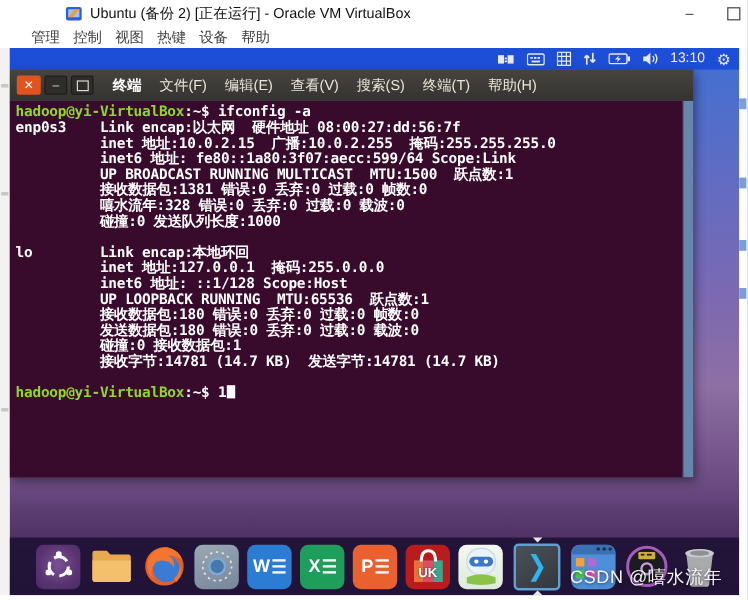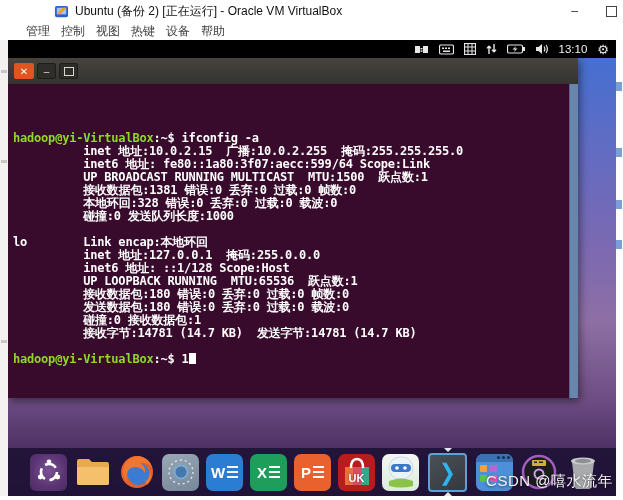--- a/index.html
+++ b/index.html
@@ -27,21 +27,21 @@
   .right-strip{position:absolute;left:616px;top:40px;width:7px;height:460px;background:#fdfdfd;}
   .right-strip .mark{position:absolute;left:0;width:6px;height:9px;background:#5a86c8;opacity:.8;}
   .bottom-strip{position:absolute;left:0;top:496px;width:623px;height:4px;background:#ffffff;}
 
   
   .vm-screen{position:absolute;left:8px;top:40px;width:608px;height:456px;overflow:hidden;}
   .wallpaper{position:absolute;left:0;top:0;width:100%;height:100%;
      background:linear-gradient(180deg,#3f70d4 0%,#5f6cc4 22%,#7b69b2 45%,#8e6fa4 62%,#6a4a80 80%,#472a5e 92%,#38204e 100%);}
 
   
-  .top-panel{position:absolute;left:0;top:0;width:100%;height:18px;background:#000000;
+  .top-panel{position:absolute;left:0;top:0;width:100%;height:18px;background:#1d4ed8;
              display:flex;align-items:center;justify-content:flex-end;gap:10px;
              padding-right:7px;box-sizing:border-box;color:#ececec;}
   .panel-icon{display:flex;align-items:center;}
   .panel-clock{font-size:11.5px;color:#f2f2f2;}
   .panel-gear{font-size:13px;color:#e8e8e8;line-height:1;}
 
   
   .terminal-window{position:absolute;left:0;top:18px;width:570px;height:340px;
                    box-shadow:2px 3px 8px rgba(0,0,0,.45);}
   .term-titlebar{height:26px;background:linear-gradient(#474440,#35332f);display:flex;
@@ -50,21 +50,21 @@
                   font-size:10px;font-weight:bold;display:flex;align-items:center;justify-content:center;}
   .term-btn{width:19px;height:16px;margin-left:3px;background:#2f2d29;border:1px solid #1e1d1a;
             border-radius:2px;color:#dcd8d0;font-size:10px;display:flex;align-items:center;justify-content:center;box-sizing:border-box;}
   .term-maxbox{display:inline-block;width:8px;height:7px;border:1px solid #dcd8d0;}
   .term-menubar{display:flex;align-items:center;margin-left:16px;gap:15px;font-size:12px;color:#e9e5dc;}
   .term-menu:first-child{font-weight:bold;color:#fff;}
 
   .term-body{position:relative;height:314px;background:#380b2c;overflow:hidden;}
   .term-lines{position:absolute;left:5px;top:3px;right:12px;
               font-family:"DejaVu Sans Mono","Liberation Mono",monospace;
-              font-size:12px;font-weight:bold;line-height:13px;letter-spacing:-0.2px;margin-top:45px;}
+              font-size:12px;font-weight:bold;line-height:13px;letter-spacing:-0.2px;}
   .term-line{white-space:pre;min-height:13px;}
   .seg-green{color:#8fd82a;}
   .seg-fg{color:#ffffff;}
   .term-cursor{display:inline-block;width:7px;height:11px;background:#ffffff;vertical-align:-1px;}
   .term-scrollbar{position:absolute;right:0;top:0;width:9px;height:100%;background:#6886ac;
                   border-left:1px solid #4c688c;box-sizing:border-box;}
 
   
   .dock{position:absolute;left:0;bottom:0;width:100%;height:48px;background:rgba(32,18,54,.92);
         display:flex;align-items:center;gap:7px;padding-left:22px;box-sizing:border-box;}
@@ -91,21 +91,21 @@
   .win-indicator.top{top:0;border-top:4px solid #e8e8e8;}
   .win-indicator.bottom{bottom:0;border-bottom:4px solid #e8e8e8;}
   .appgrid-topbar{position:absolute;top:0;left:0;width:100%;height:8px;background:#3b71b4;}
   .appgrid-dots{position:absolute;top:2px;right:3px;display:flex;gap:2px;}
   .appgrid-dots i{width:3px;height:3px;border-radius:50%;background:#16324f;}
   .appgrid-squares{position:absolute;left:4px;top:11px;display:grid;grid-template-columns:7px 7px;grid-gap:3px;}
   .appgrid-squares i{width:7px;height:7px;border-radius:1px;}
   .uk-label{position:absolute;bottom:7px;left:0;width:100%;text-align:center;color:#fff;
             font-weight:bold;font-size:11px;text-shadow:0 0 2px rgba(0,0,0,.5);}
 
-  .watermark{position:absolute;right:3px;bottom:5px;color:#f5f3f5;font-size:15px;
+  .watermark{position:absolute;right:14px;bottom:5px;color:#f5f3f5;font-size:15px;
              text-shadow:0 1px 3px rgba(0,0,0,.55);letter-spacing:.5px;}
 </style>
 </head>
 <body>
 
 <div class="screen">
 
   <div class="vbox-titlebar">
     <svg class="vbox-logo" viewBox="0 0 16 16">
       <rect x="1" y="2" width="14" height="12" rx="2" fill="#2f5fd0"></rect>
@@ -194,29 +194,39 @@
       <span class="panel-gear">⚙</span>
     </div>
 
     <div class="terminal-window">
       <div class="term-titlebar">
         <span class="term-btn-close">✕</span>
         <span class="term-btn">–</span>
         <span class="term-btn">
             <span class="term-maxbox"></span>
           </span>
+        <div class="term-menubar" id="term-menubar">
+            <span class="term-menu">终端</span>
+            <span class="term-menu">文件(F)</span>
+            <span class="term-menu">编辑(E)</span>
+            <span class="term-menu">查看(V)</span>
+            <span class="term-menu">搜索(S)</span>
+            <span class="term-menu">终端(T)</span>
+            <span class="term-menu">帮助(H)</span>
+          </div>
       </div>
       <div class="term-body">
         <div class="term-lines" id="term-lines">
             <div class="term-line"><span class="seg-green">hadoop@yi-VirtualBox</span><span class="seg-fg">:~$ ifconfig -a</span></div>
+            <div class="term-line"><span class="seg-fg">enp0s3    Link encap:以太网  硬件地址 08:00:27:dd:56:7f</span></div>
             <div class="term-line"><span class="seg-fg">          inet 地址:10.0.2.15  广播:10.0.2.255  掩码:255.255.255.0</span></div>
             <div class="term-line"><span class="seg-fg">          inet6 地址: fe80::1a80:3f07:aecc:599/64 Scope:Link</span></div>
             <div class="term-line"><span class="seg-fg">          UP BROADCAST RUNNING MULTICAST  MTU:1500  跃点数:1</span></div>
             <div class="term-line"><span class="seg-fg">          接收数据包:1381 错误:0 丢弃:0 过载:0 帧数:0</span></div>
-            <div class="term-line"><span class="seg-fg">          本地环回:328 错误:0 丢弃:0 过载:0 载波:0</span></div>
+            <div class="term-line"><span class="seg-fg">          嘻水流年:328 错误:0 丢弃:0 过载:0 载波:0</span></div>
             <div class="term-line"><span class="seg-fg">          碰撞:0 发送队列长度:1000</span></div>
             <div class="term-line"></div>
             <div class="term-line"><span class="seg-fg">lo        Link encap:本地环回</span></div>
             <div class="term-line"><span class="seg-fg">          inet 地址:127.0.0.1  掩码:255.0.0.0</span></div>
             <div class="term-line"><span class="seg-fg">          inet6 地址: ::1/128 Scope:Host</span></div>
             <div class="term-line"><span class="seg-fg">          UP LOOPBACK RUNNING  MTU:65536  跃点数:1</span></div>
             <div class="term-line"><span class="seg-fg">          接收数据包:180 错误:0 丢弃:0 过载:0 帧数:0</span></div>
             <div class="term-line"><span class="seg-fg">          发送数据包:180 错误:0 丢弃:0 过载:0 载波:0</span></div>
             <div class="term-line"><span class="seg-fg">          碰撞:0 接收数据包:1</span></div>
             <div class="term-line"><span class="seg-fg">          接收字节:14781 (14.7 KB)  发送字节:14781 (14.7 KB)</span></div>

